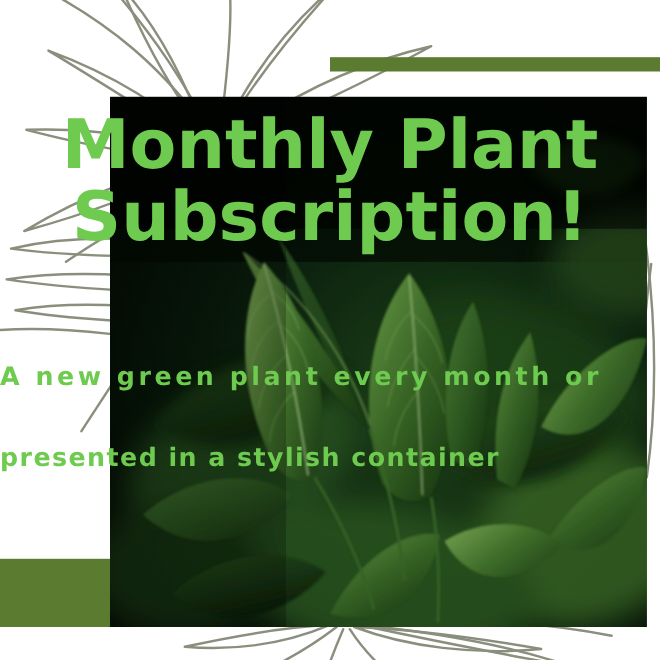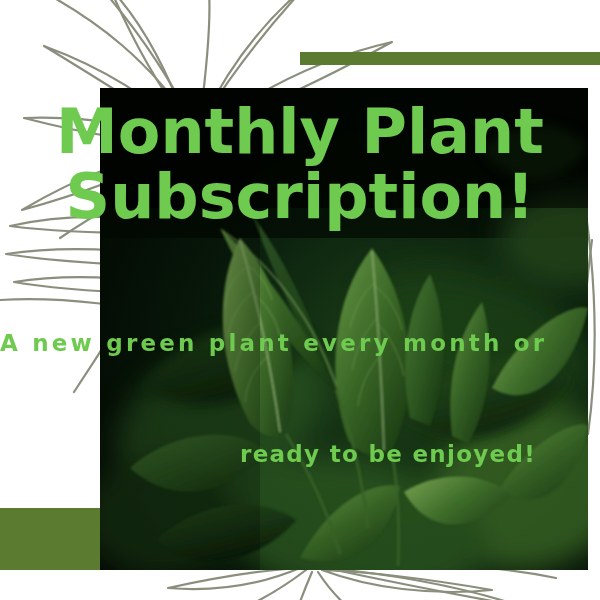--- a/index.html
+++ b/index.html
@@ -82,21 +82,21 @@
     letter-spacing: 0px;
     white-space: nowrap;
   }
   .headline.l1 { top: 101px; }
   .headline.l2 { top: 166px; }
 
   .bodyline {
     position: absolute;
     left: 0;
     width: 536px;
-    text-align: right;
+    text-align: left;
     color: #6ecb4f;
     font-family: "DejaVu Sans", sans-serif;
     font-weight: bold;
     font-size: 23px;
     line-height: 1.0;
     white-space: nowrap;
   }
   .bodyline.b1 { top: 332px; letter-spacing: 3.2px; }
   .bodyline.b2 { top: 369px; letter-spacing: 3.2px; }
   .bodyline.b3 { top: 406px; letter-spacing: 1.3px; }
@@ -256,16 +256,16 @@
       <rect x="0" y="0" width="488" height="120" fill="#000000" opacity="0.55"></rect>
       <rect x="0" y="0" width="160" height="482" fill="#000000" opacity="0.22"></rect>
     </svg>
   </div>
 
   <div class="textlayer">
     <div class="headline l1">Monthly Plant</div>
     <div class="headline l2">Subscription!</div>
 
     <div class="bodyline b1">A new green plant every month or</div>
-    <div class="bodyline b4">ready to be enjoyed!</div>
+    <div class="bodyline b3">presented in a stylish container</div>
   </div>
 
 </div>
 
 </body></html>

